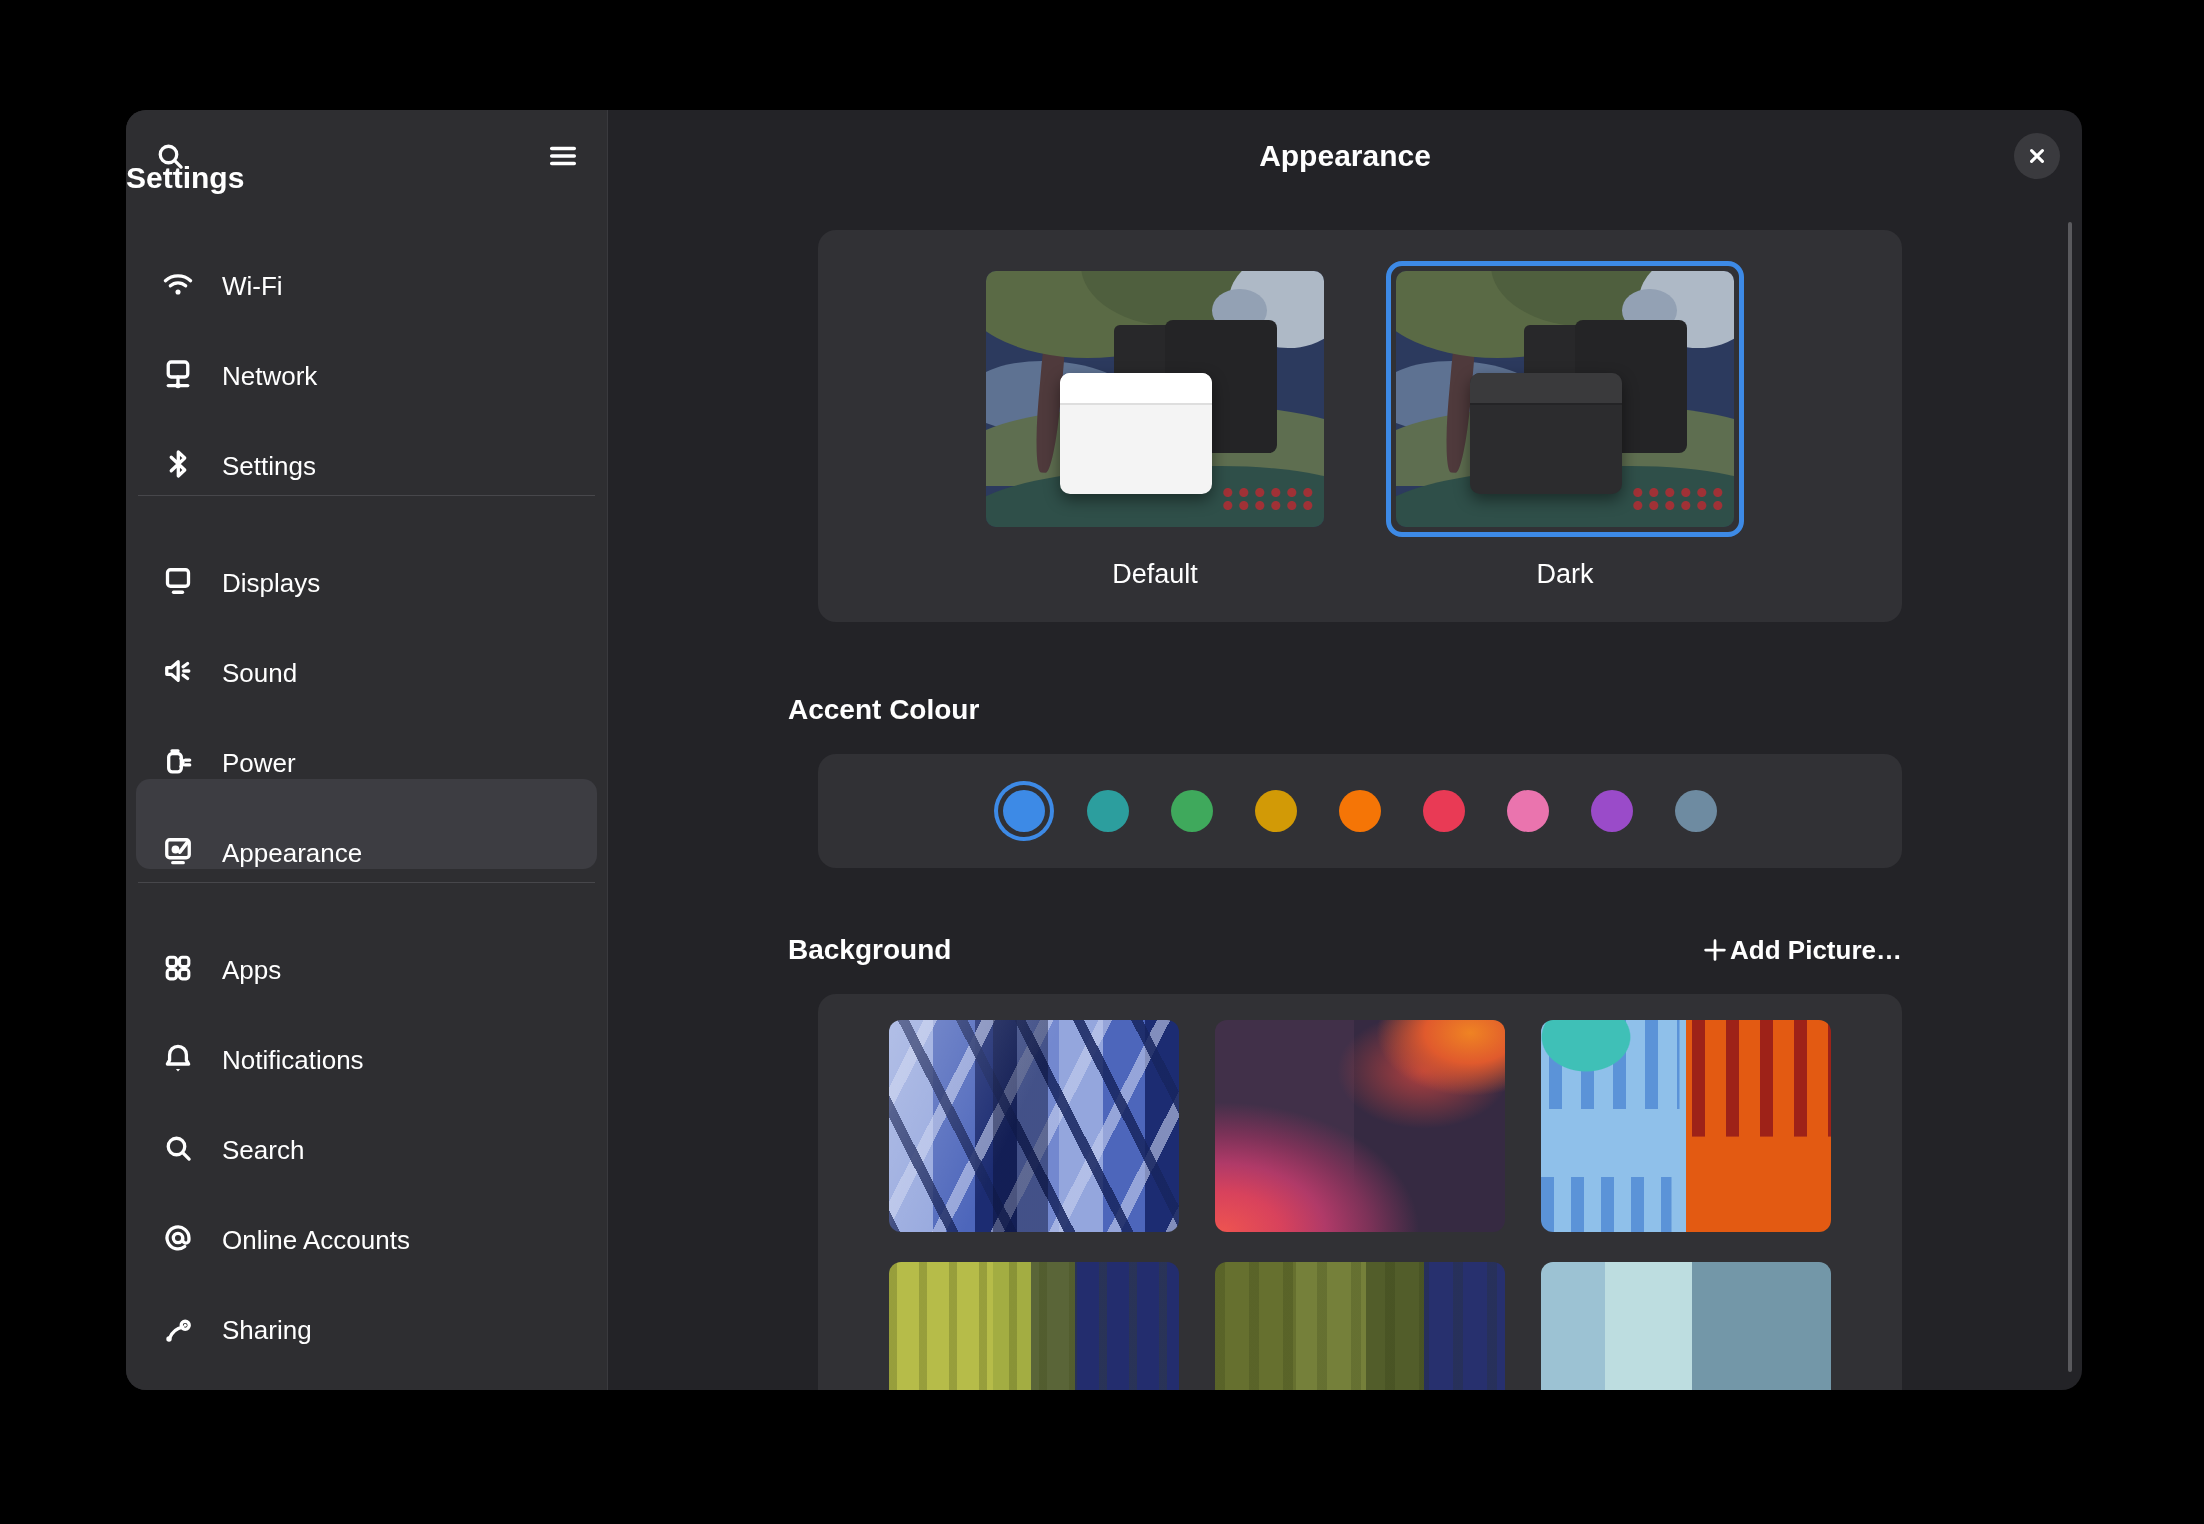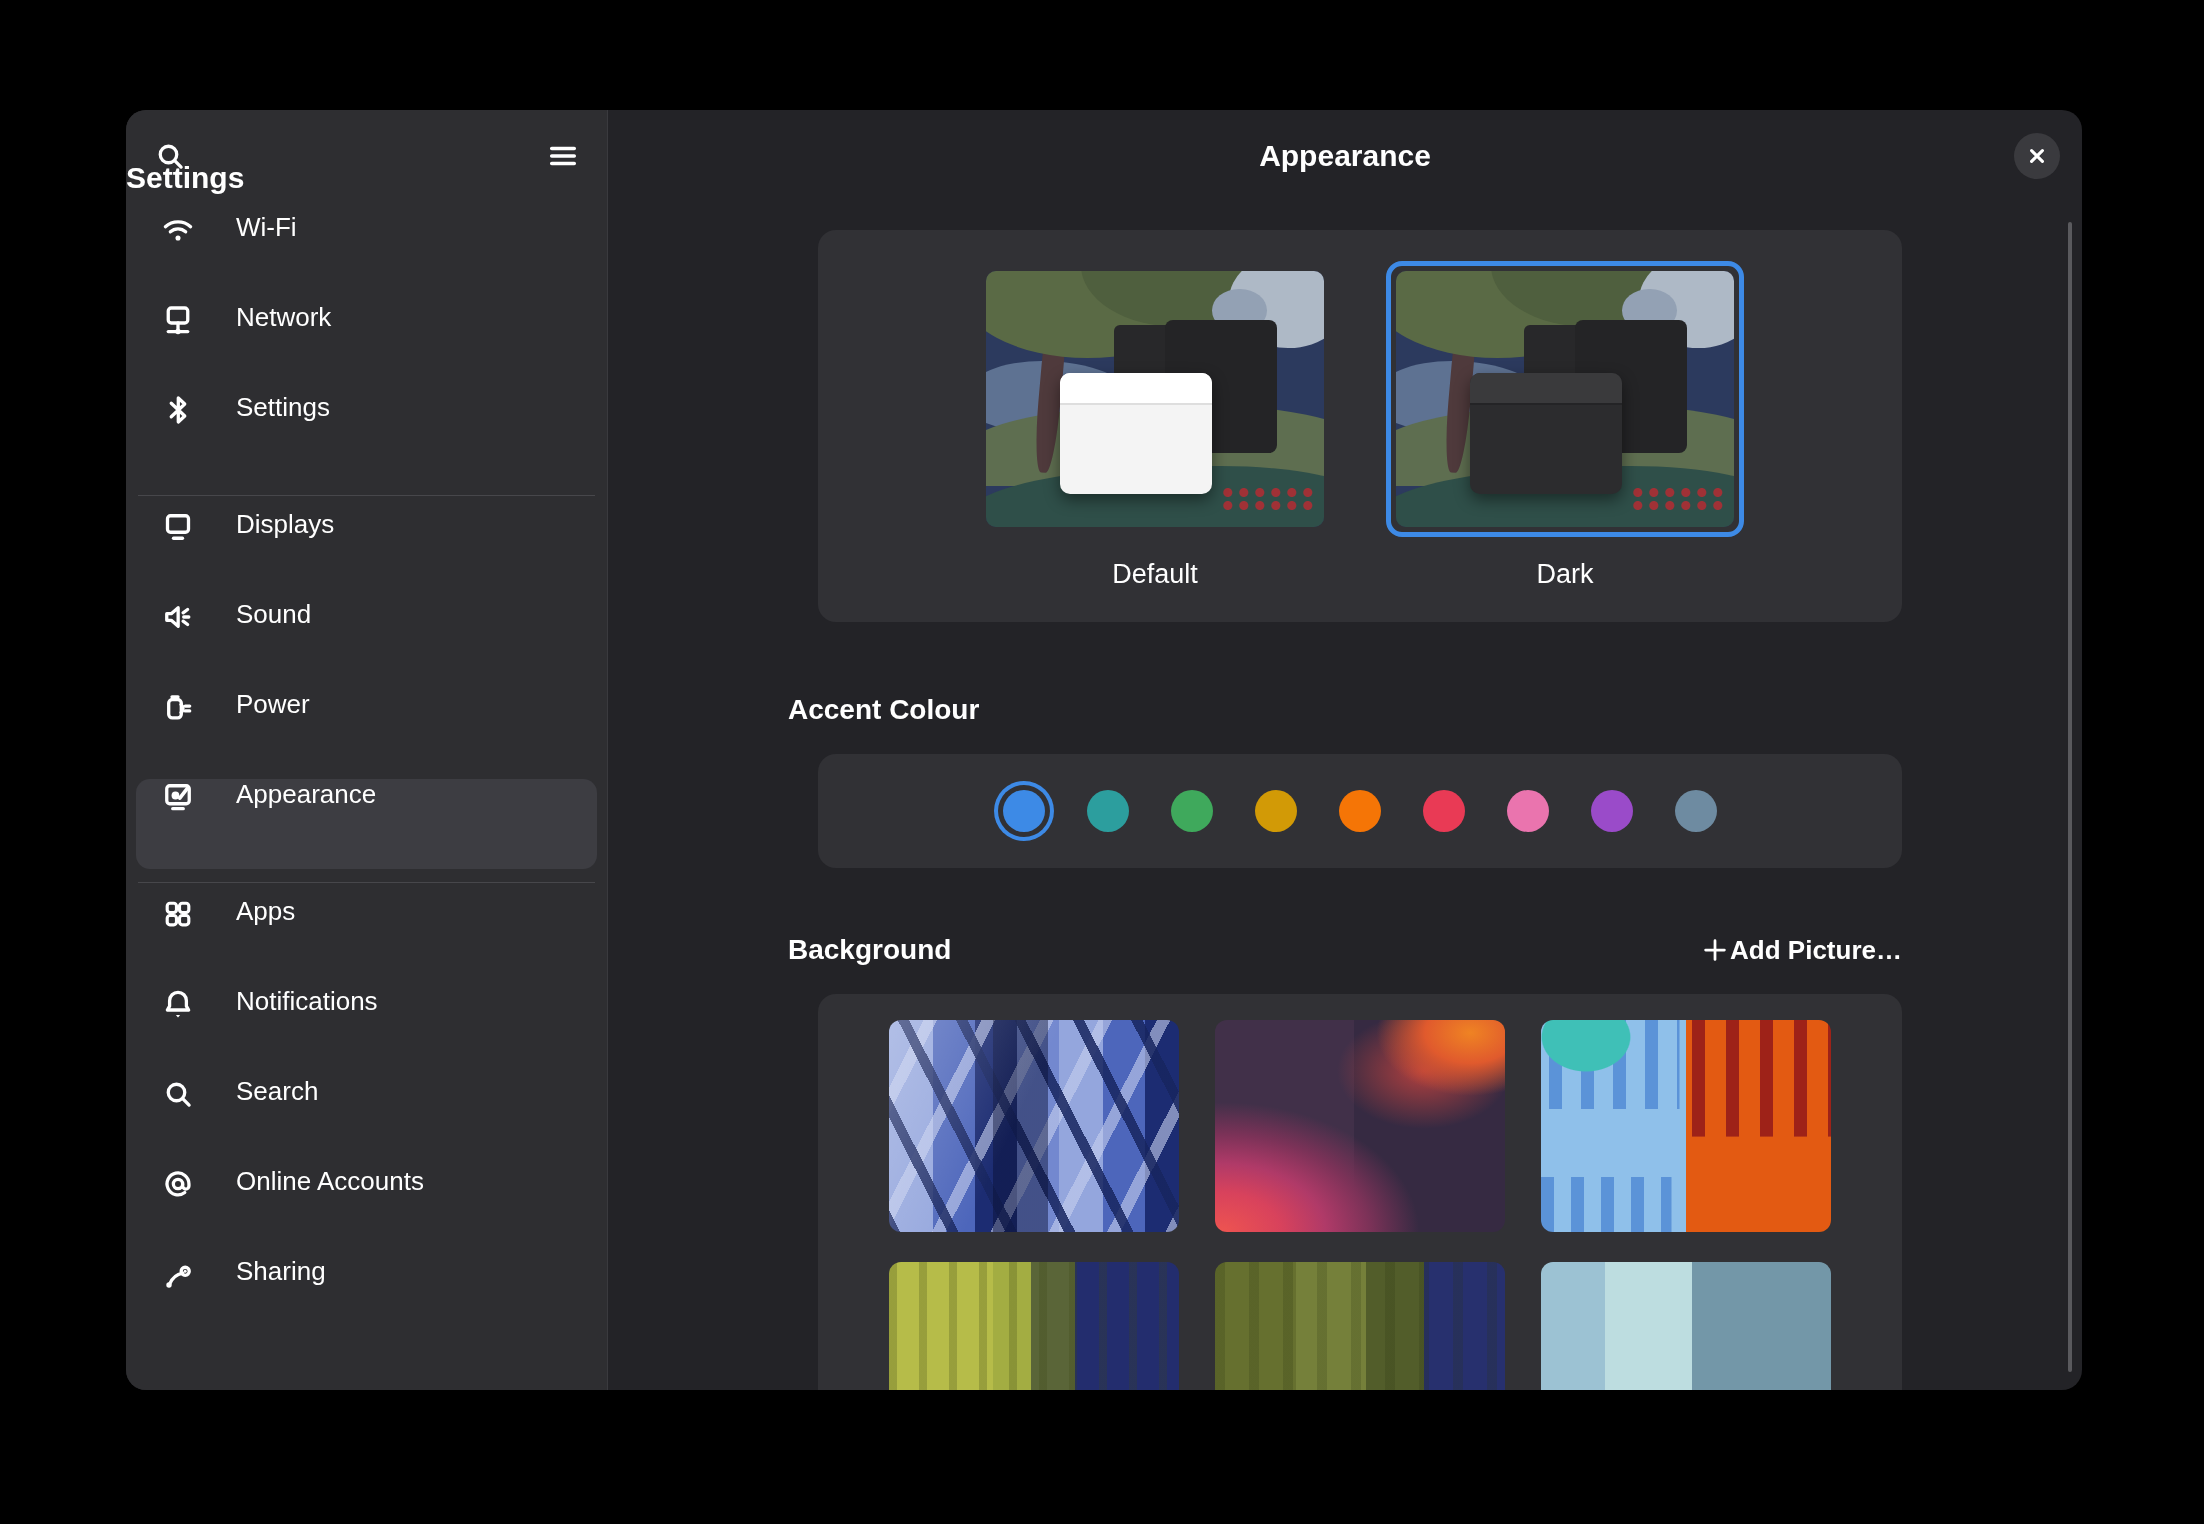--- a/index.html
+++ b/index.html
@@ -13,22 +13,22 @@
   .sidebar { width:482px; background:#2e2e31; border-right:1px solid #3a3a3e;
              flex-shrink:0; display:flex; flex-direction:column; }
   .sidebar-header { height:92px; position:relative; display:flex; align-items:center; flex-shrink:0; }
   .sidebar-title { position:absolute; left:0; right:16px; text-align:left;
                    font-size:30px; font-weight:700; color:#ffffff;margin-top:44px; }
   .icon-btn { width:52px; height:52px; border:none; background:transparent; border-radius:10px;
               display:flex; align-items:center; justify-content:center; cursor:pointer; }
   .icon-btn.search { position:absolute; left:18px; }
   .icon-btn.menu { position:absolute; right:18px; }
   .nav { padding:10px 10px 0 10px; }
-  .nav-item { height:90px; border-radius:14px; display:flex; align-items:flex-start;
-              padding-left:24px; gap:40px; color:#ffffff; font-size:26px; cursor:pointer; }
+  .nav-item { height:90px; border-radius:14px; display:flex; align-items:flex-end;
+              padding-left:24px; gap:26px; color:#ffffff; font-size:26px; cursor:pointer; }
   .nav-item.selected { background:#3d3d42; }
   .nav-item svg { flex-shrink:0; }
   .divider { height:1px; background:#47474b; margin:13px 2px; }
   .fillbg { fill:#2e2e31; }
 
   
   .main { flex:1; position:relative; overflow:hidden; }
   .main-header { height:92px; position:relative; }
   .main-title { position:absolute; left:0; right:0; top:0; height:92px; display:flex;
                 align-items:center; justify-content:center;

